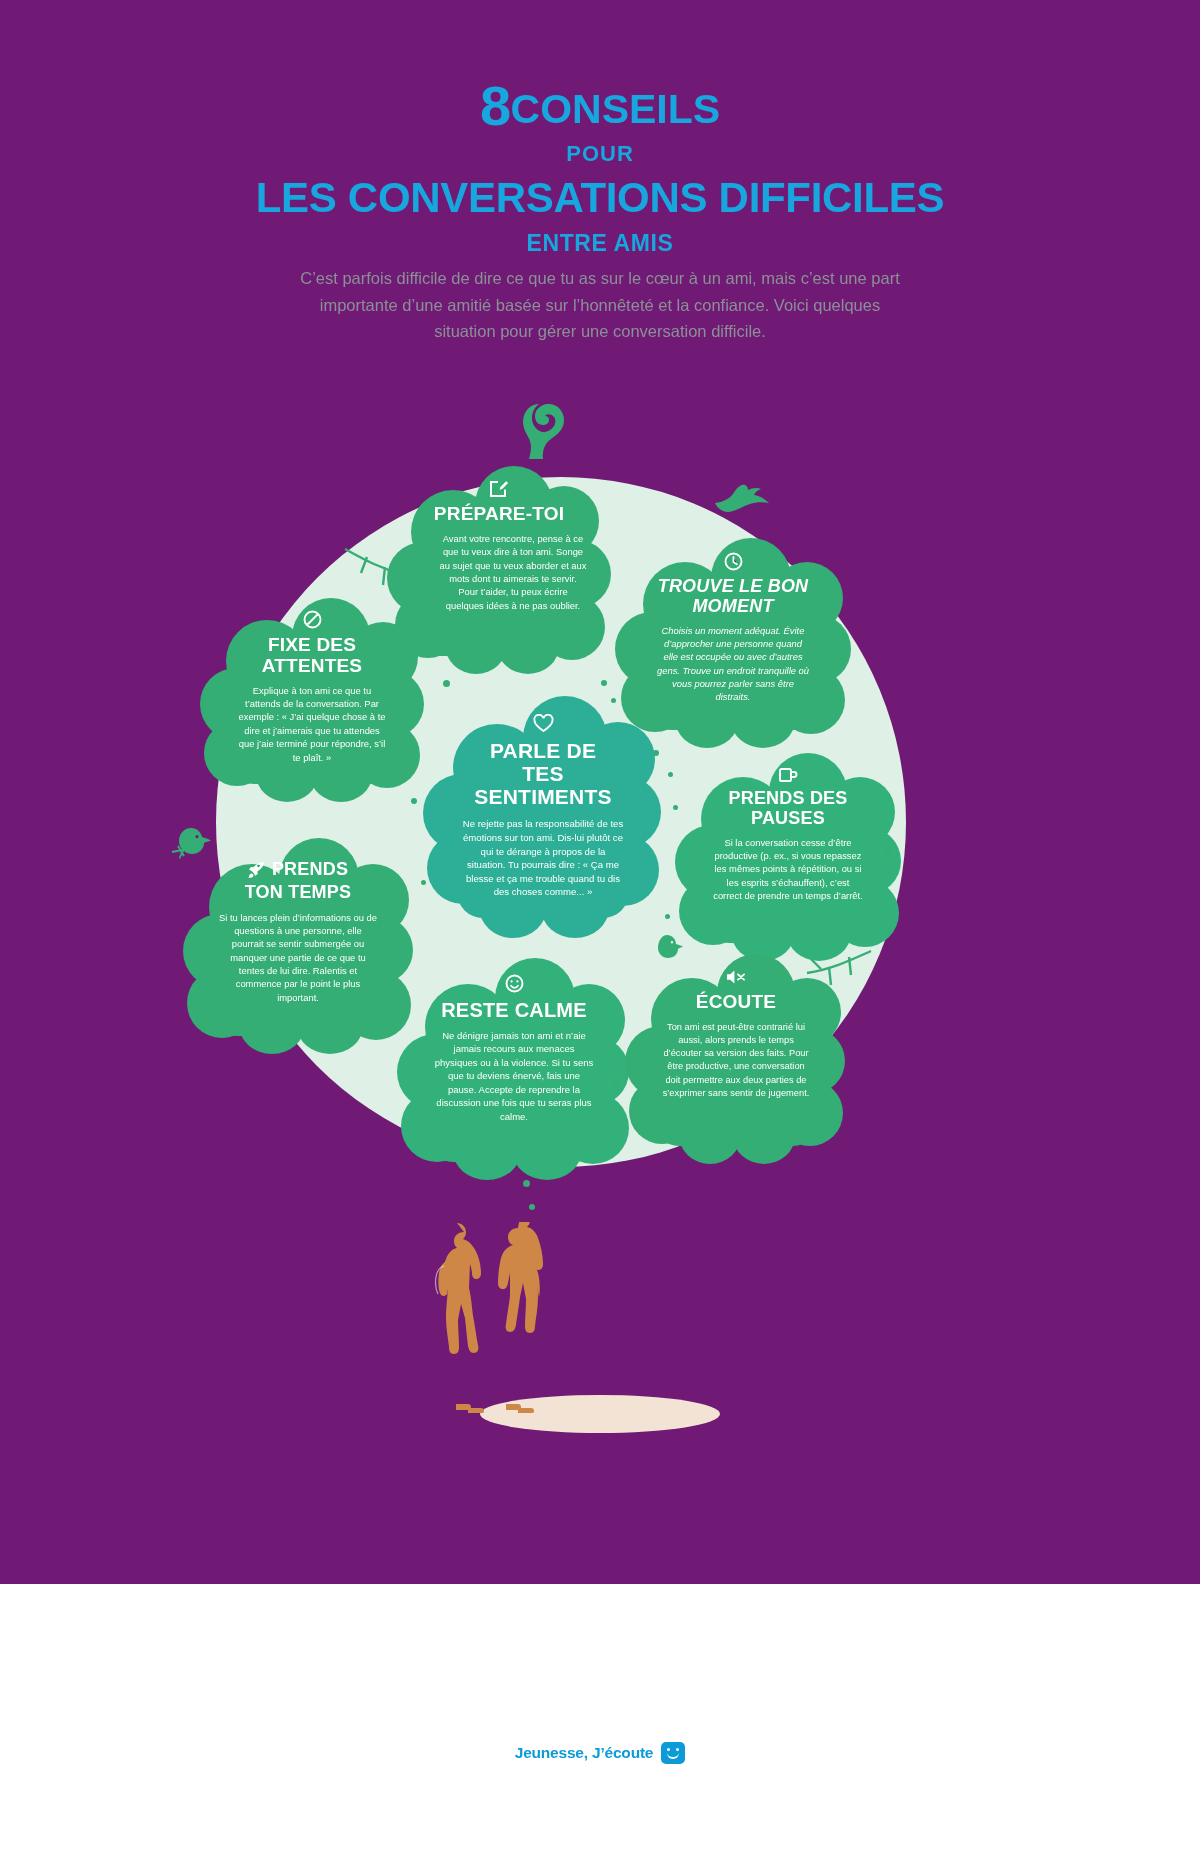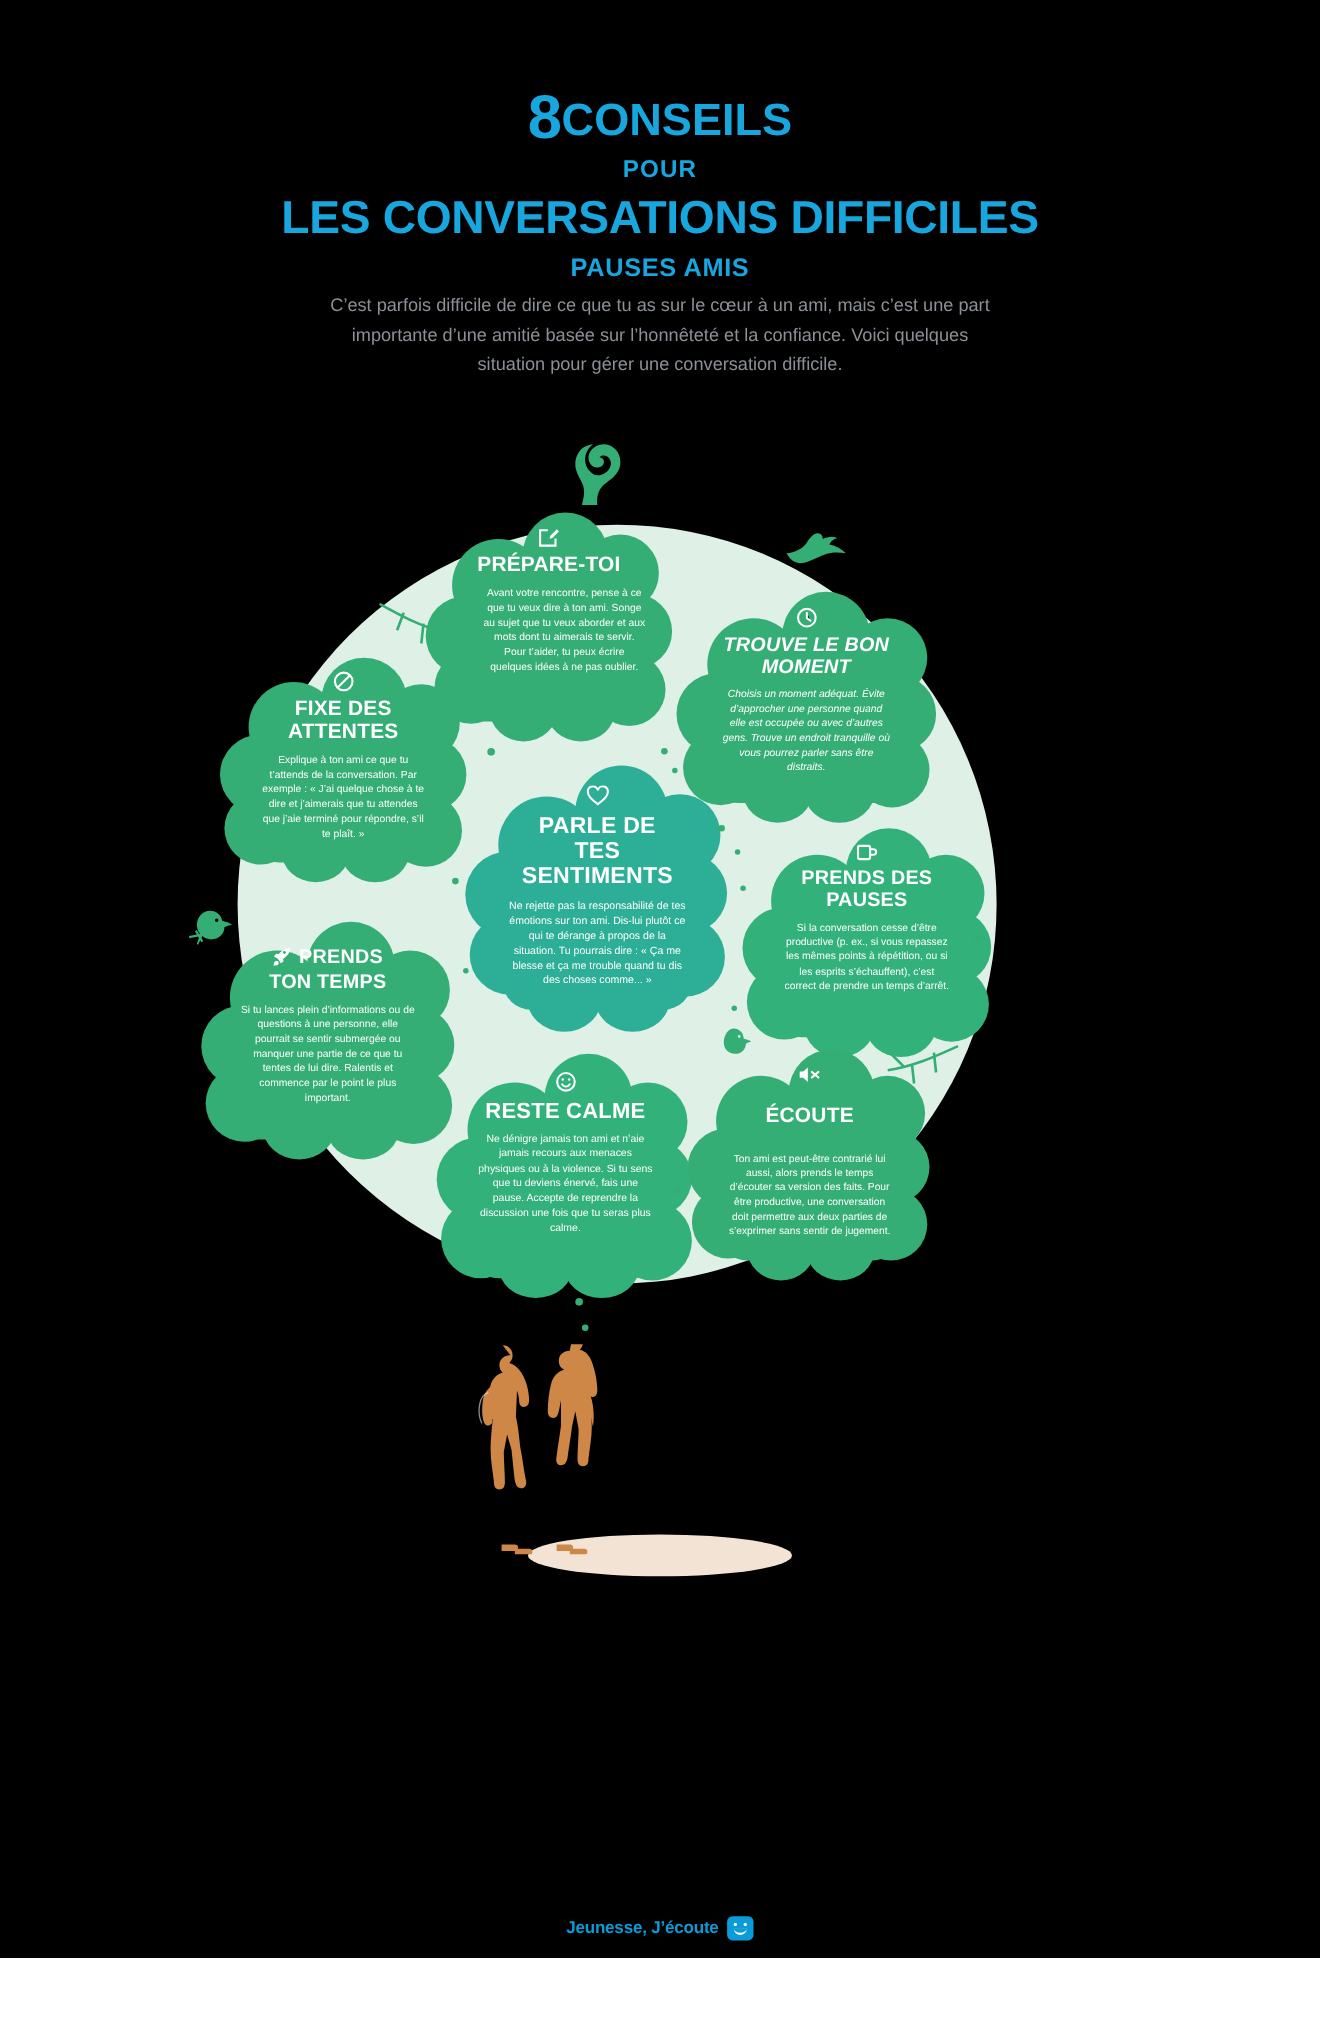--- a/index.html
+++ b/index.html
@@ -6,22 +6,22 @@
   html, body {
     width: 1200px;
     height: 1854px;
     background: #ffffff;
     font-family: "Liberation Sans", sans-serif;
     overflow: hidden;
   }
   #page {
     position: relative;
     width: 1200px;
-    height: 1780px;
-    background: #000000;
+    height: 1584px;
+    background: #701a75;
   }
 
   
   .header { position: absolute; top: 78px; left: 0; width: 1200px; text-align: center; }
   .h-line1 { color: #17A6DE; font-weight: bold; line-height: 1; letter-spacing: -0.5px; }
   .h-num { font-size: 56px; vertical-align: -2px; }
   .h-conseils { font-size: 41px; letter-spacing: 0px; }
   .h-pour { color: #17A6DE; font-weight: bold; font-size: 22px; letter-spacing: 1px; margin-top: 7px; }
   .h-main { color: #17A6DE; font-weight: bold; font-size: 42px; letter-spacing: -0.3px; margin-top: 7px; }
   .h-sub { color: #17A6DE; font-weight: bold; font-size: 23px; letter-spacing: 0.6px; margin-top: 8px; }
@@ -101,21 +101,21 @@
 <body>
 
 <div id="page">
 
   <div class="header">
     <div class="h-line1">
       <span class="h-num">8</span><span class="h-conseils">CONSEILS</span>
     </div>
     <div class="h-pour">POUR</div>
     <div class="h-main">LES CONVERSATIONS DIFFICILES</div>
-    <div class="h-sub">PAUSES AMIS</div>
+    <div class="h-sub">ENTRE AMIS</div>
   </div>
 
   <div class="intro">C’est parfois difficile de dire ce que tu as sur le cœur à un ami, mais c’est une part importante d’une amitié basée sur l’honnêteté et la confiance. Voici quelques situation pour gérer une conversation difficile.</div>
 
   <div class="stage">
 
     <div class="canopy-bg"></div>
 
     <svg style="position:absolute;left:500px;top:5px;" width="56" height="75" viewBox="0 0 56 75">
       <path fill="#34AE74" d="M30 74c-1-9 2-16 8-20 7-5 13-10 13-19 0-10-8-17-17-16-7 1-12 6-12 12 0 5 3 9 8 9 3 0 6-2 6-5 0-2-1-4-4-4 2-3 7-2 9 1 3 4 1 10-4 13-6 4-11 2-15-3-3-4-4-10-2-15 1-3 3-6 6-8-4 0-9 2-12 6-4 5-5 12-3 18 2 7 7 11 7 19 0 4-1 8-2 12z"></path>
@@ -324,21 +324,21 @@
         <span class="c-green" style="left:92px;top:6px;width:78px;height:78px;"></span>
         <span class="c-green" style="left:148px;top:30px;width:68px;height:68px;"></span>
         <span class="c-green" style="left:0px;top:78px;width:72px;height:72px;"></span>
         <span class="c-green" style="left:154px;top:80px;width:66px;height:66px;"></span>
         <span class="c-green" style="left:4px;top:130px;width:66px;height:66px;"></span>
         <span class="c-green" style="left:152px;top:132px;width:66px;height:66px;"></span>
         <span class="c-green" style="left:54px;top:158px;width:62px;height:58px;"></span>
         <span class="c-green" style="left:108px;top:160px;width:62px;height:56px;"></span>
         <span class="c-green" style="left:30px;top:56px;width:162px;height:142px;border-radius:24px;"></span>
       </div>
-      <div class="content" style="padding-top:20px;gap:13px;">
+      <div class="content" style="padding-top:20px;">
         <div class="b-icon">
           <svg width="22" height="18" viewBox="0 0 22 18">
             <path fill="#fff" d="M2 6.2h3.2L9.4 2.4v13.2L5.2 11.8H2z"></path>
             <path fill="none" stroke="#fff" stroke-width="1.9" stroke-linecap="round" d="M13 6.4 19 11.6 M19 6.4 13 11.6"></path>
           </svg>
         </div>
         <div class="b-title" style="font-size:19px;margin-bottom:8px;">ÉCOUTE</div>
         <div class="b-text" style="font-size:9.3px;width:148px;">Ton ami est peut-être contrarié lui aussi, alors prends le temps d’écouter sa version des faits. Pour être productive, une conversation doit permettre aux deux parties de s’exprimer sans sentir de jugement.</div>
       </div>
     </div>

